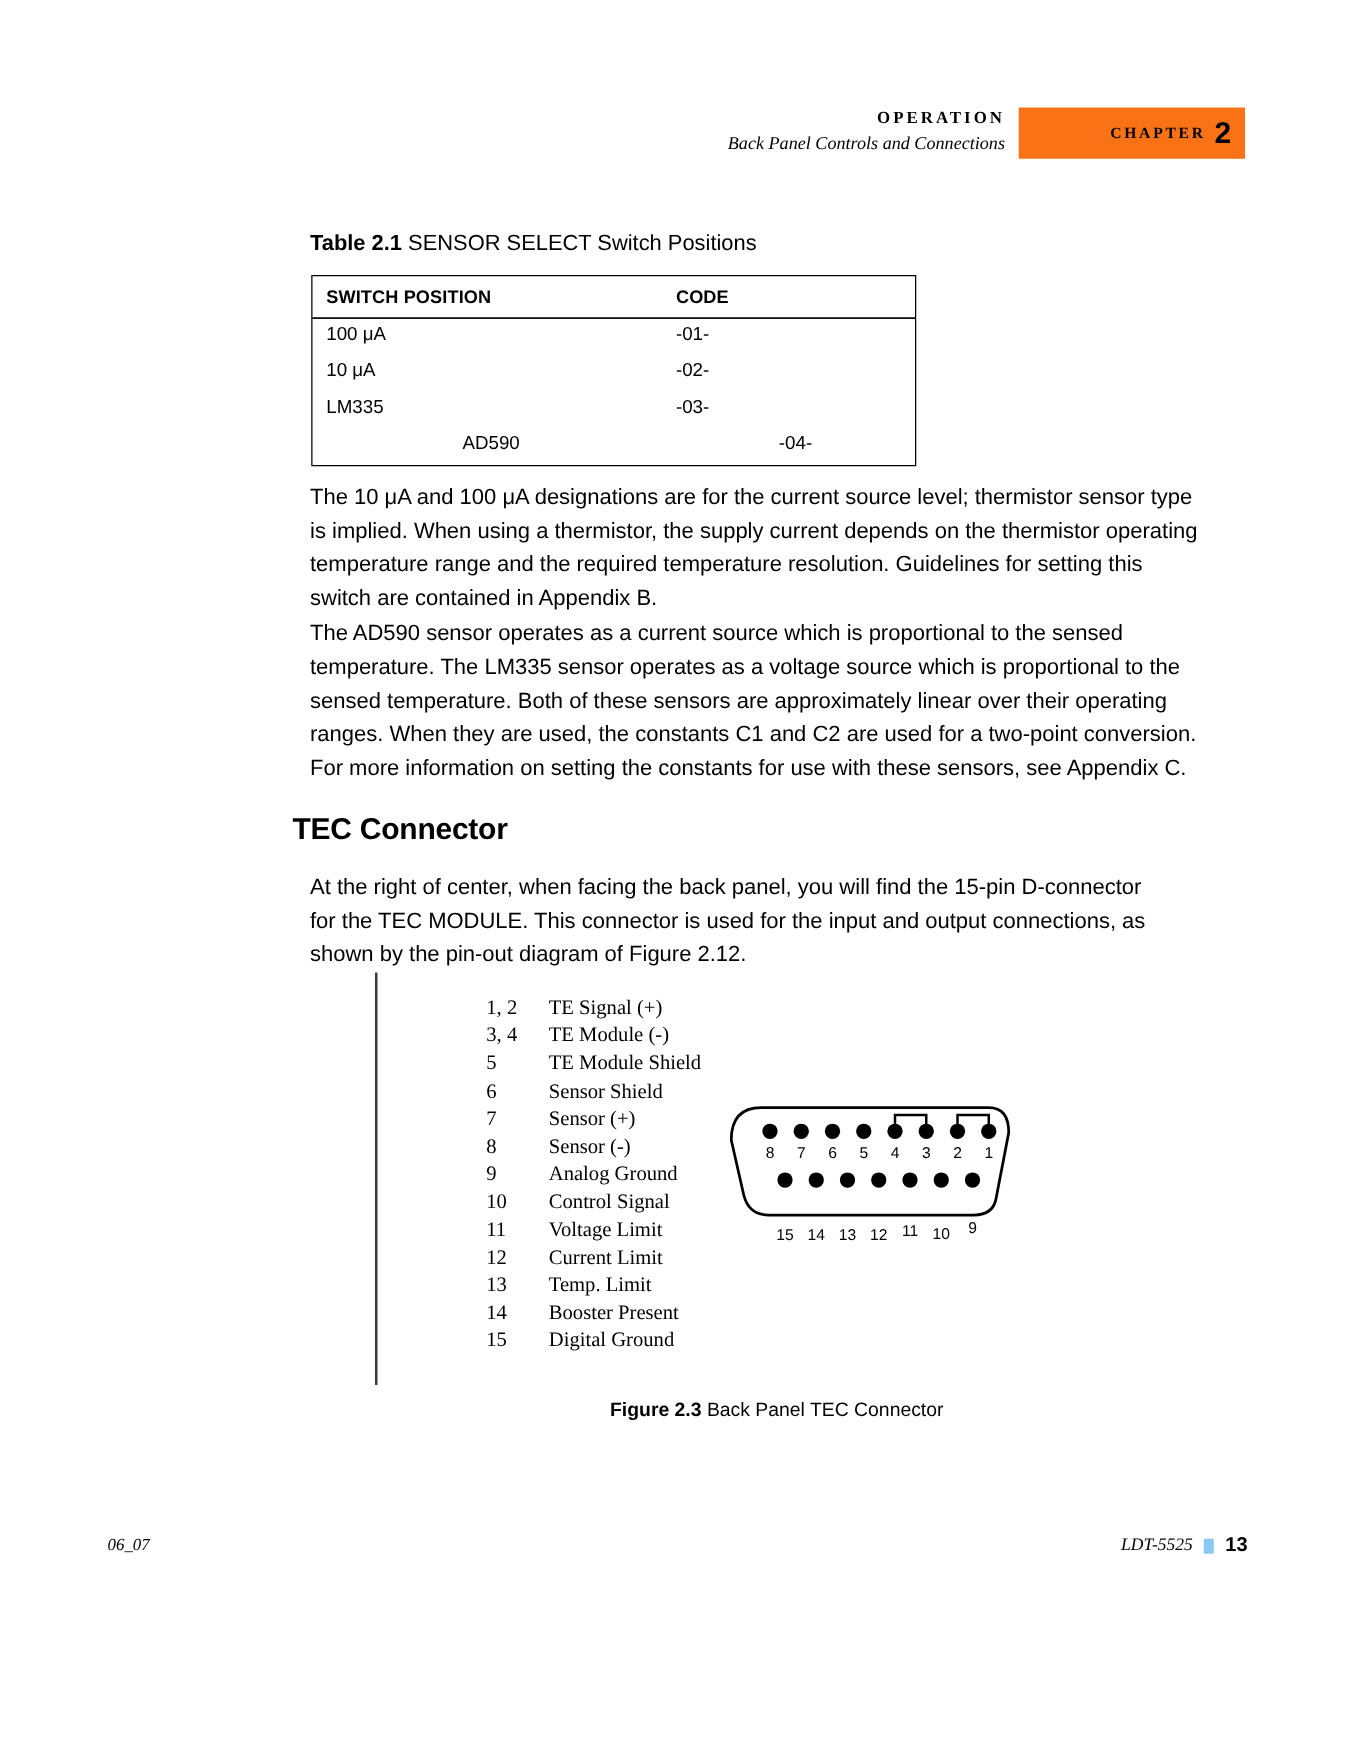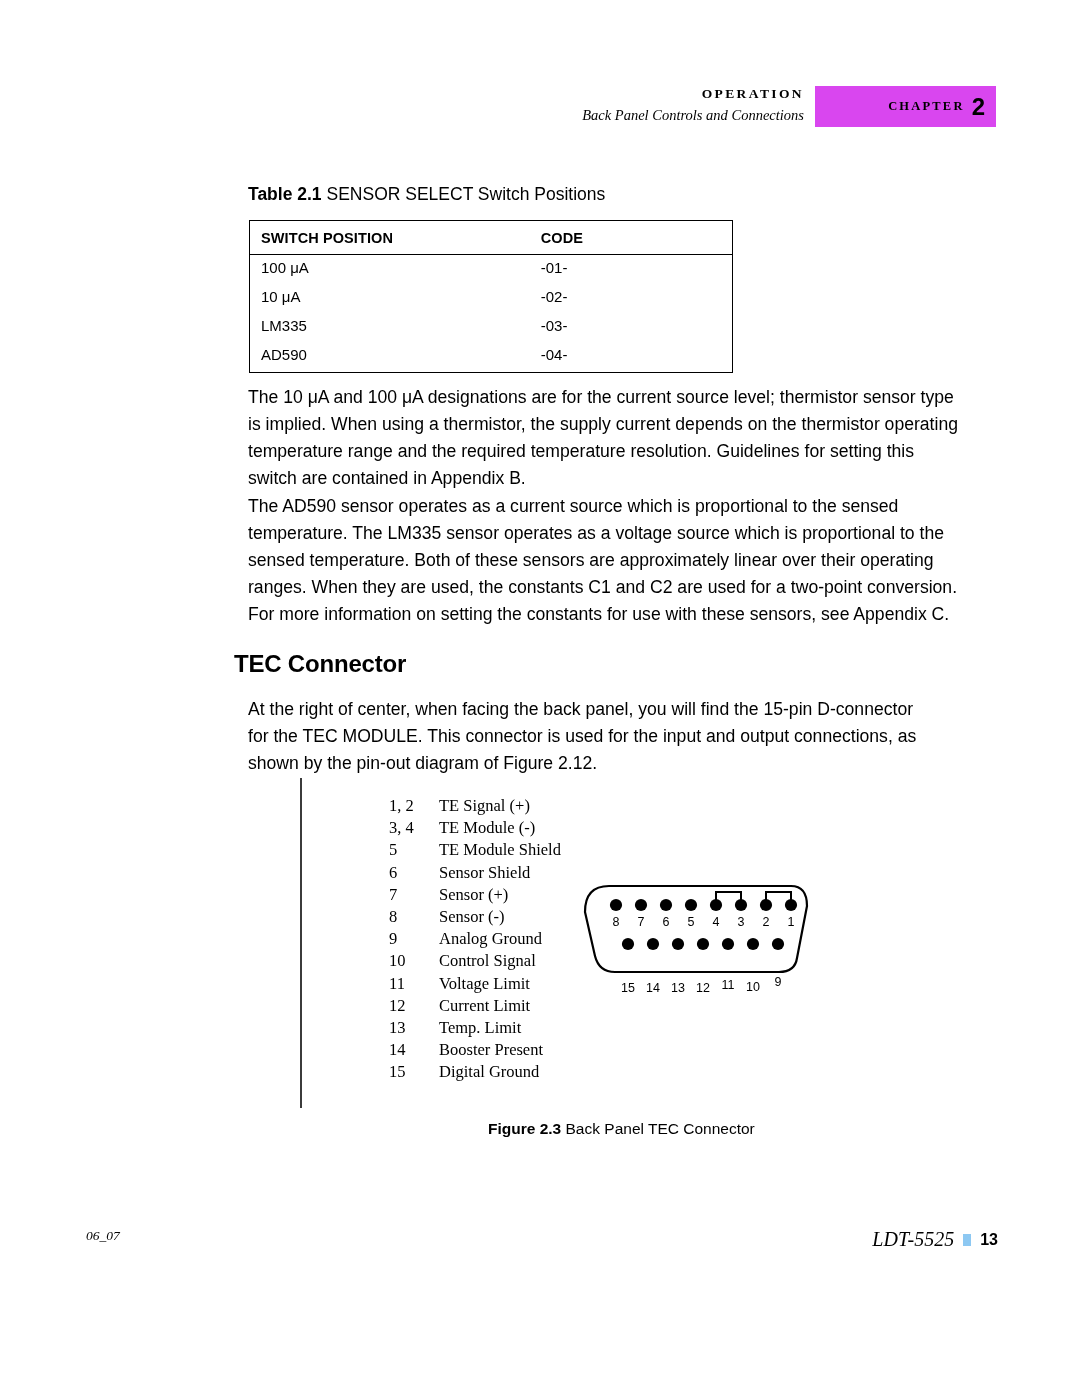--- a/index.html
+++ b/index.html
@@ -46,21 +46,21 @@
     color: #000;
     white-space: nowrap;
     margin-top: 3px;
   }
   .chapter-banner {
     position: absolute;
     right: 84px;
     top: 0px;
     width: 181px;
     height: 41px;
-    background: #d946ef;
+    background: #f97316;
     display: flex;
     align-items: center;
     justify-content: flex-end;
     padding-right: 11px;
     box-sizing: border-box;
   }
   .chapter-word {
     font-family: "Liberation Serif", serif;
     font-weight: bold;
     font-size: 12.5px;
@@ -116,20 +116,21 @@
   }
   .sensor-table .col-code {
     padding-left: 16px;
     width: 43%;
   }
   .sensor-table tbody tr:first-child td {
     padding-top: 4px;
   }
   .sensor-table tbody tr:last-child td {
     padding-bottom: 9px;
+    text-align: center;
   }
 
   
   .body-para {
     position: absolute;
     left: 248px;
     width: 718px;
     font-size: 17.6px;
     line-height: 27px;
     color: #000;
@@ -219,21 +220,21 @@
     position: absolute;
     right: 82px;
     top: 0;
     display: flex;
     align-items: center;
     gap: 9px;
   }
   .footer-model {
     font-family: "Liberation Serif", serif;
     font-style: italic;
-    font-size: 20px;
+    font-size: 14px;
     color: #000;
   }
   .footer-sq {
     width: 8px;
     height: 12px;
     background: #8dc8f2;
     display: inline-block;
   }
   .footer-page {
     font-size: 16px;

